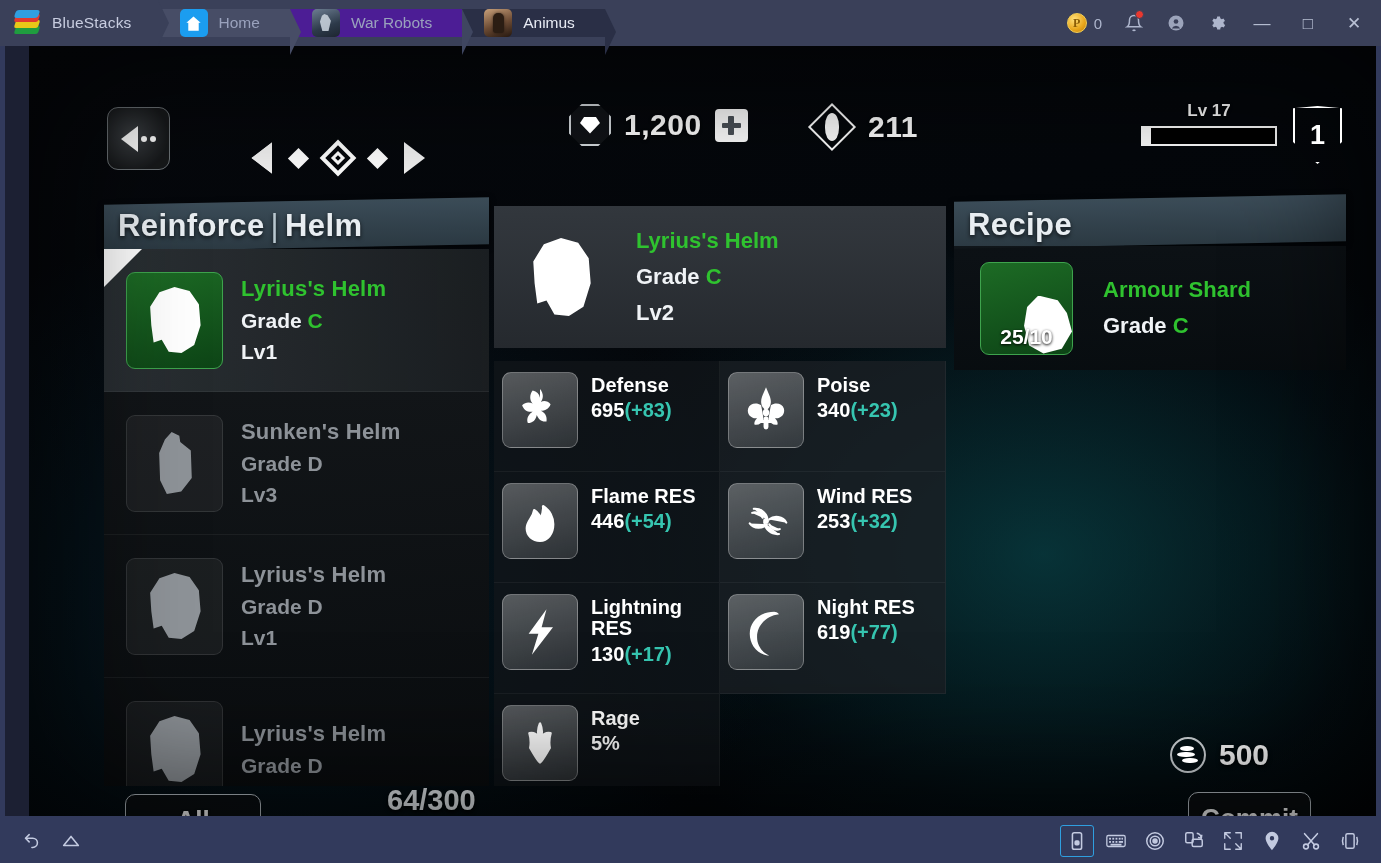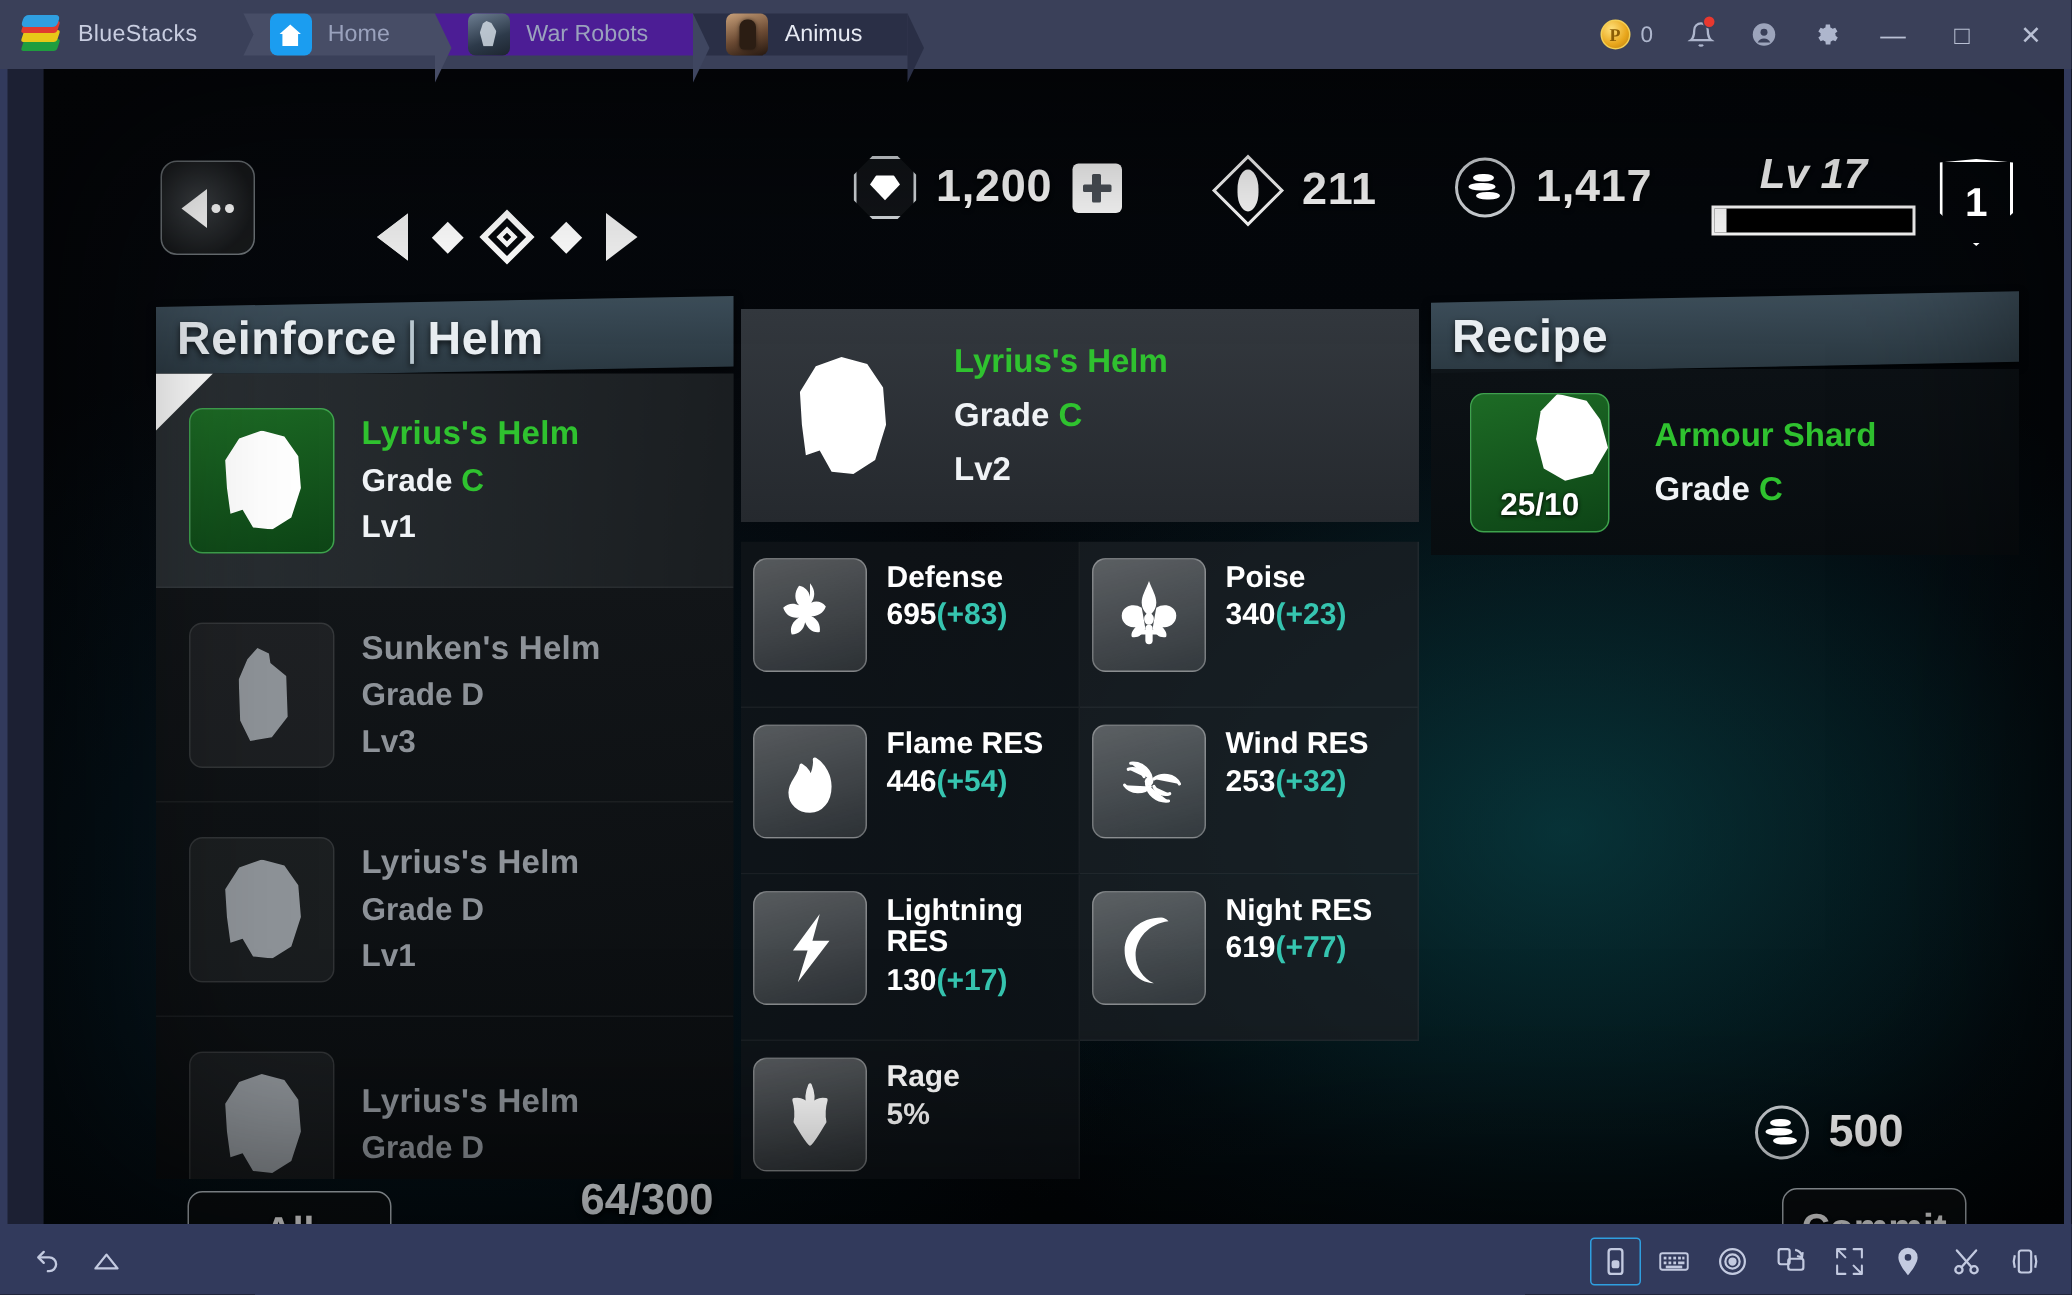--- a/index.html
+++ b/index.html
@@ -190,21 +190,21 @@
   .diamond-ic .outer {
     position:absolute; left:6px; top:6px; width:34px;height:34px;
     border:2.5px solid #fff; transform: rotate(45deg);
   }
   .diamond-ic .inner {
     position:absolute; left:16px; top:9px; width:14px; height:28px; background:#fff;
     border-radius: 50% / 46%;
   }
 
   .lvwrap { position:absolute; left: 1112px; top: 56px; width: 136px; text-align:center; }
-  .lvtext { color:#fff; font-size:28px; font-weight:bold; text-shadow:0 1px 3px #000; line-height: 1; font-style: italic; }
+  .lvtext { color:#fff; font-size:17px; font-weight:bold; text-shadow:0 1px 3px #000; line-height: 1; }
   .lvbar {
     margin-top: 7px; height: 20px; border: 2.5px solid #fff; background: #000;
     position: relative;
   }
   .lvbar i { position:absolute; left:0; top:0; bottom:0; width: 9px; background:#fff; display:block; }
 
   .shield {
     position: absolute; left: 1264px; top: 60px; width: 49px; height: 58px;
     display:flex; align-items:center; justify-content:center;
   }
@@ -322,21 +322,21 @@
   .right-panel { position:absolute; left: 925px; top: 152px; width: 392px; height: 220px; }
   .rp-head { left: 925px; top: 152px; width: 392px; }
   .rp-body {
     position:absolute; left:0; top: 48px; width: 392px; height: 124px;
     background: linear-gradient(180deg, rgba(13,18,22,.92), rgba(8,12,15,.92));
     display:flex; align-items:center; gap: 18px; padding-left: 26px;
   }
   .rp-thumb {
     width: 93px; height: 93px; border-radius: 9px; flex:none;
     background: linear-gradient(165deg,#1d6b25,#0d4416); border:1.5px solid #3ea34d;
-    display:flex; align-items:flex-start; justify-content:center; position:relative;padding-left:40px;
+    display:flex; align-items:flex-end; justify-content:center; position:relative;padding-left:40px;
   }
   .rp-count {
     position:absolute; left: 0; right: 0; bottom: 5px; text-align:center;
     color:#fff; font-size: 21px; font-weight: bold; text-shadow: 0 1px 3px #000;
   }
   .rp-info { display:flex; flex-direction:column; gap:10px; padding-left: 12px; }
   .rp-name { color:#2fc22f; font-size: 22px; font-weight:bold; }
   .rp-line { color:#f0f3f6; font-size: 22px; font-weight:bold; }
   .rp-line .gC { color:#2fc22f; }
 
@@ -500,31 +500,20 @@
       </div>
 
       <div class="res" style="left:780px; top:58px;">
         <div class="diamond-ic">
           <span class="outer"></span>
             <span class="inner"></span>
         </div>
         <div class="res-val">211</div>
       </div>
 
-      <div class="res" style="left:940px; top:58px;">
-        <div class="ico-ring">
-          <span class="ring-cir"></span>
-          <span class="coins-g">
-              <i class="c1"></i>
-              <i class="c2"></i>
-              <i class="c3"></i>
-            </span>
-        </div>
-        <div class="res-val">1,417</div>
-      </div>
 
       <div class="lvwrap">
         <div class="lvtext">Lv 17</div>
         <div class="lvbar">
             <i style="width: 6%;"></i>
           </div>
       </div>
 
       <div class="shield">
         <span class="sh"></span>

